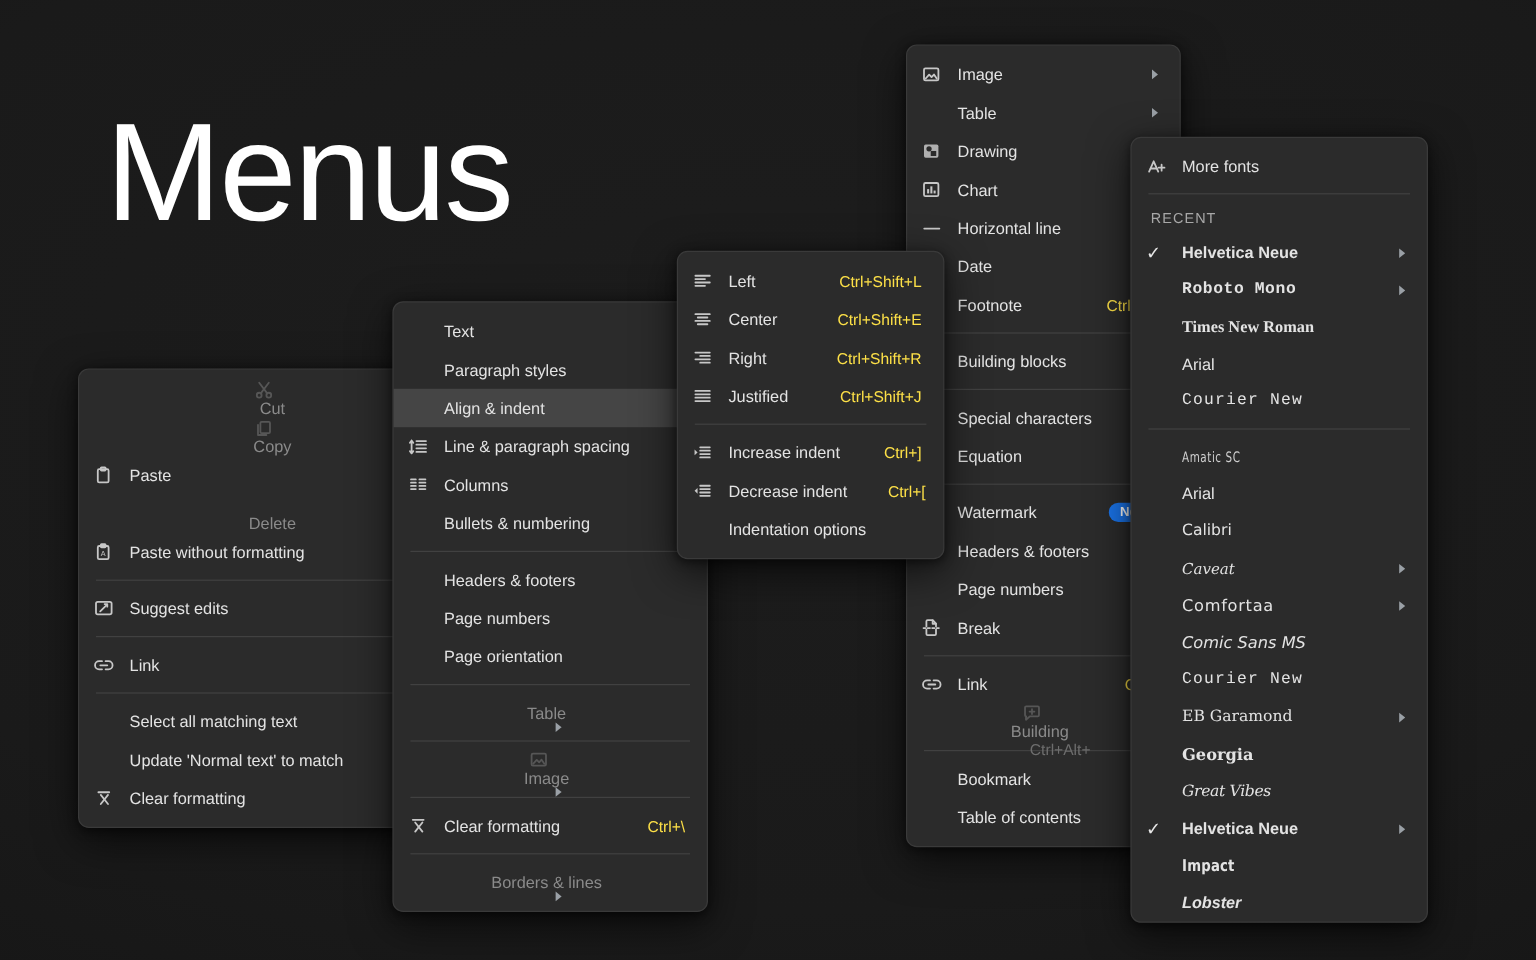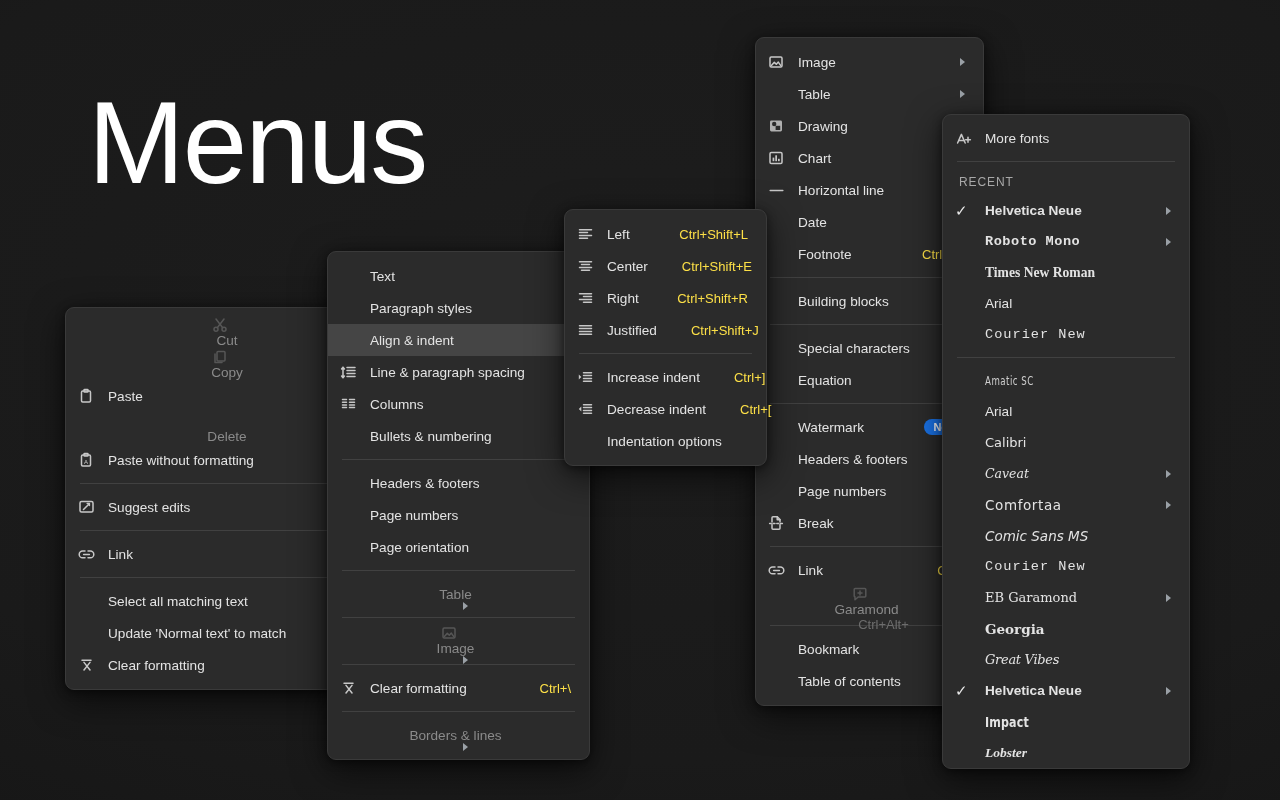--- a/index.html
+++ b/index.html
@@ -98,21 +98,21 @@
     font-size: 15px;
     text-align: left;
   }
 
   
   .ic svg { display:block; }
 
   
   #menu-context  { left: 65px;  top: 307px; width: 330px; }
   #menu-format   { left: 327px; top: 251px; width: 263px; }
-  #menu-align    { left: 564px; top: 209px; width: 203px; }
+  #menu-align    { left: 564px; top: 209px; width: 223px; }
   #menu-insert   { left: 755px; top: 37px;  width: 229px; }
   #menu-fonts    { left: 942px; top: 114px; width: 248px; padding-bottom: 0; }
 
   
   #menu-context { z-index: 10; }
   #menu-format  { z-index: 20; }
   #menu-align   { z-index: 40; }
   #menu-insert  { z-index: 30; }
   #menu-fonts   { z-index: 50; }
 
@@ -127,21 +127,21 @@
   .f-courier{ font-family:"Liberation Mono", monospace; letter-spacing:1px; }
   .f-amatic{ font-family:"DejaVu Sans Condensed","DejaVu Sans", sans-serif; font-size:12px; letter-spacing:.6px; transform:scaleX(.8); transform-origin:left center; color:#cfcfcf; }
   .f-calibri{ font-family:"DejaVu Sans", sans-serif; font-size:13px; }
   .f-caveat{ font-family:"DejaVu Serif", serif; font-style:italic; font-size:12.5px; }
   .f-comfortaa{ font-family:"DejaVu Sans", sans-serif; letter-spacing:.6px; font-size:13.5px; }
   .f-comic { font-family:"DejaVu Sans", sans-serif; font-style:italic; font-size:13.5px; }
   .f-garamond{ font-family:"DejaVu Serif", serif; font-size:13px; }
   .f-georgia{ font-family:"DejaVu Serif", serif; font-weight:600; font-size:13.5px; }
   .f-greatvibes{ font-family:"DejaVu Serif", serif; font-style:italic; font-size:13px; letter-spacing:-.3px; }
   .f-impact{ font-family:"DejaVu Sans", sans-serif; font-weight:bold; font-size:13.5px; transform:scaleX(.82); transform-origin:left center; letter-spacing:.2px; }
-  .f-lobster{ font-family:Liberation Serif, serif; font-style:italic; font-weight:bold; font-size:13.5px; }
+  .f-lobster{ font-family:Liberation Sans, sans-serif; font-style:italic; font-weight:bold; font-size:13.5px; }
 </style>
 </head>
 <body>
 
 <div id="stage">
 
   <div id="hero-title">Menus</div>
 
   <div class="menu" id="menu-context">
       <div class="mi disabled">
@@ -419,21 +419,21 @@
         <span class="lbl">Link</span>
         <span class="acc">Ctrl+</span>
       </div>
       <div class="mi disabled">
         <span class="ic">
           <svg width="16" height="16" viewBox="0 0 16 16">
             <path d="M2.2 3.6a1 1 0 0 1 1-1h9.6a1 1 0 0 1 1 1v6.4a1 1 0 0 1-1 1H6.2L3 13.8V11H3.2a1 1 0 0 1-1-1z" stroke="currentColor" fill="none" stroke-width="1.5" stroke-linecap="round" stroke-linejoin="round"></path>
             <path d="M8 5v4M6 7h4" stroke="currentColor" fill="none" stroke-width="1.5" stroke-linecap="round" stroke-linejoin="round"></path>
           </svg>
         </span>
-        <span class="lbl">Garamond</span>
+        <span class="lbl">Building</span>
         <span class="acc">Ctrl+Alt+</span>
       </div>
       <div class="sep"></div>
       <div class="mi">
         <span class="ic"></span>
         <span class="lbl">Bookmark</span>
       </div>
       <div class="mi">
         <span class="ic"></span>
         <span class="lbl">Table of contents</span>

